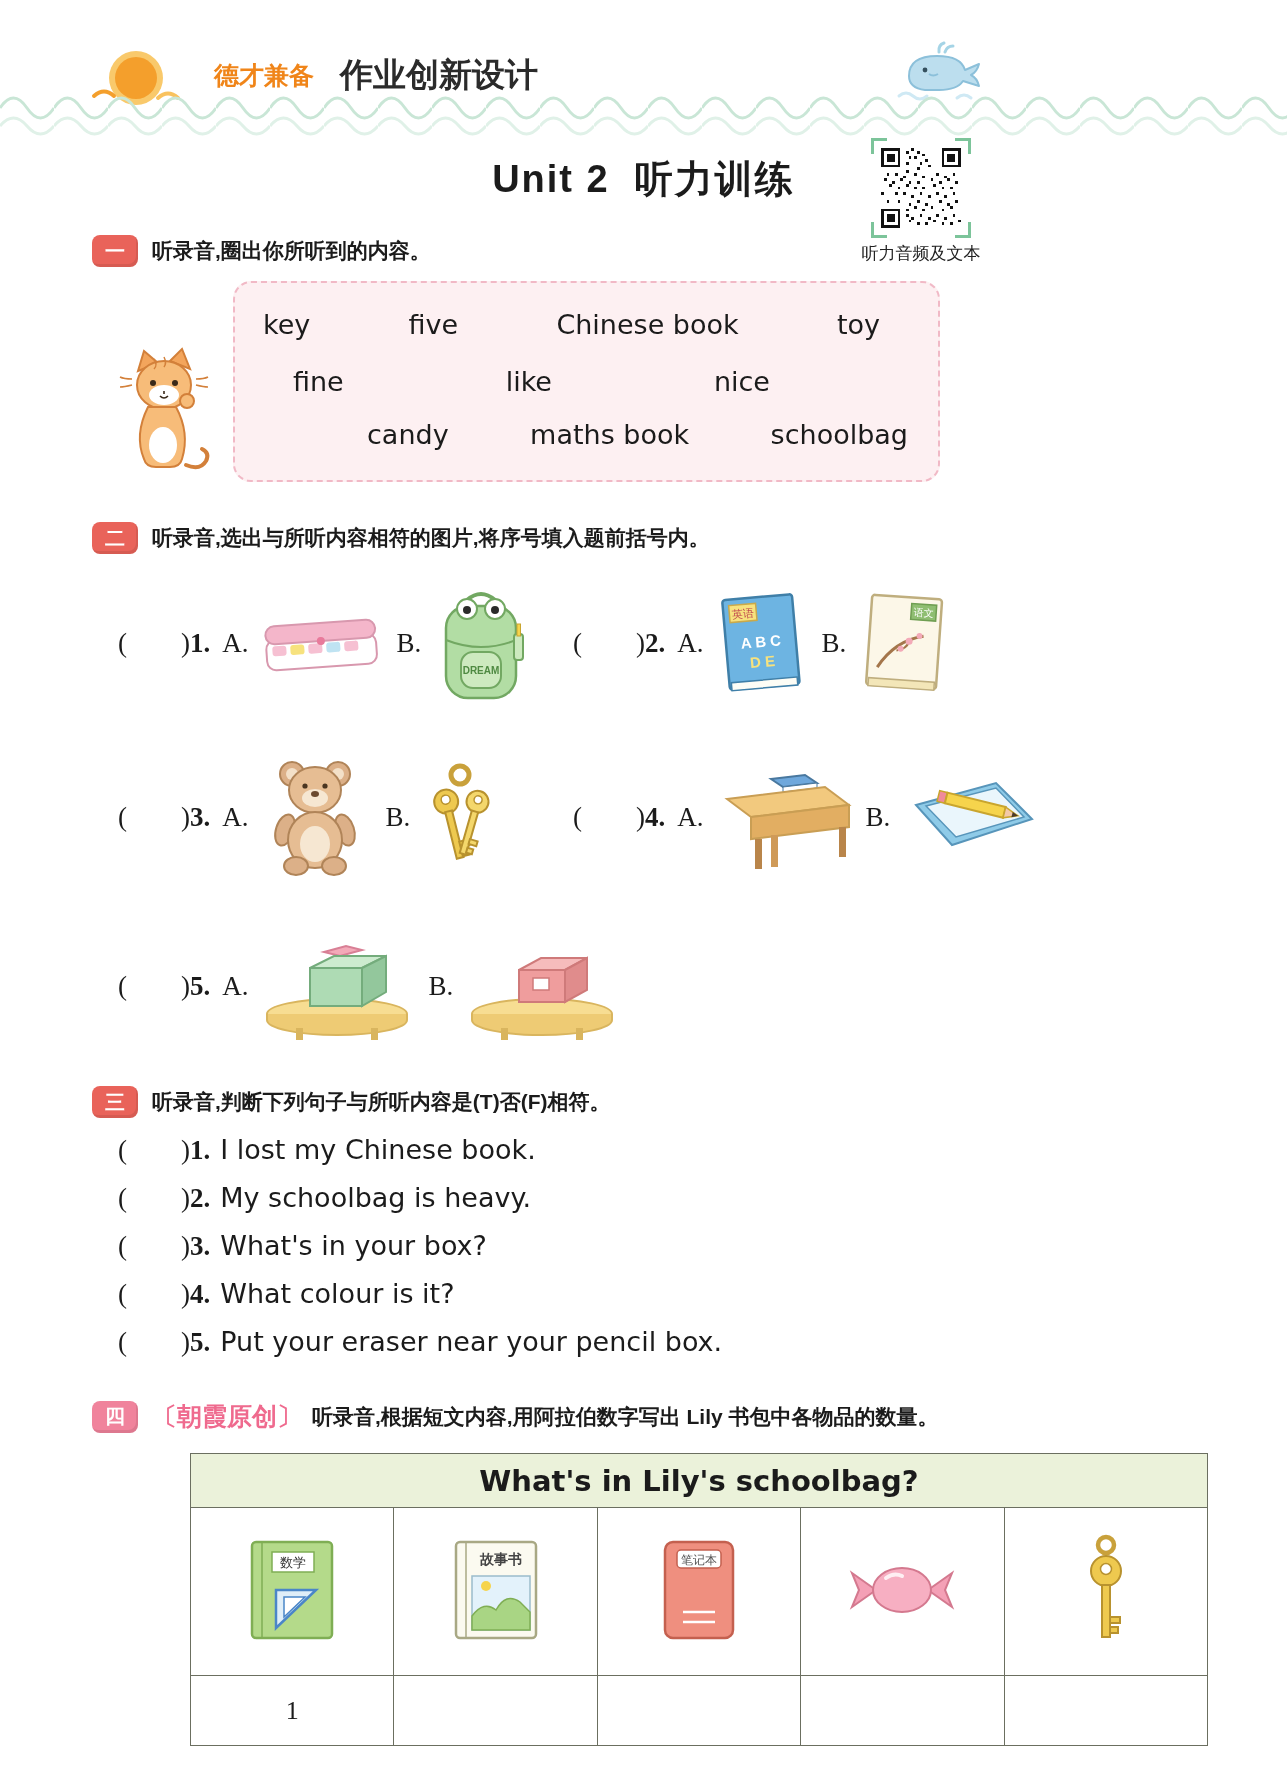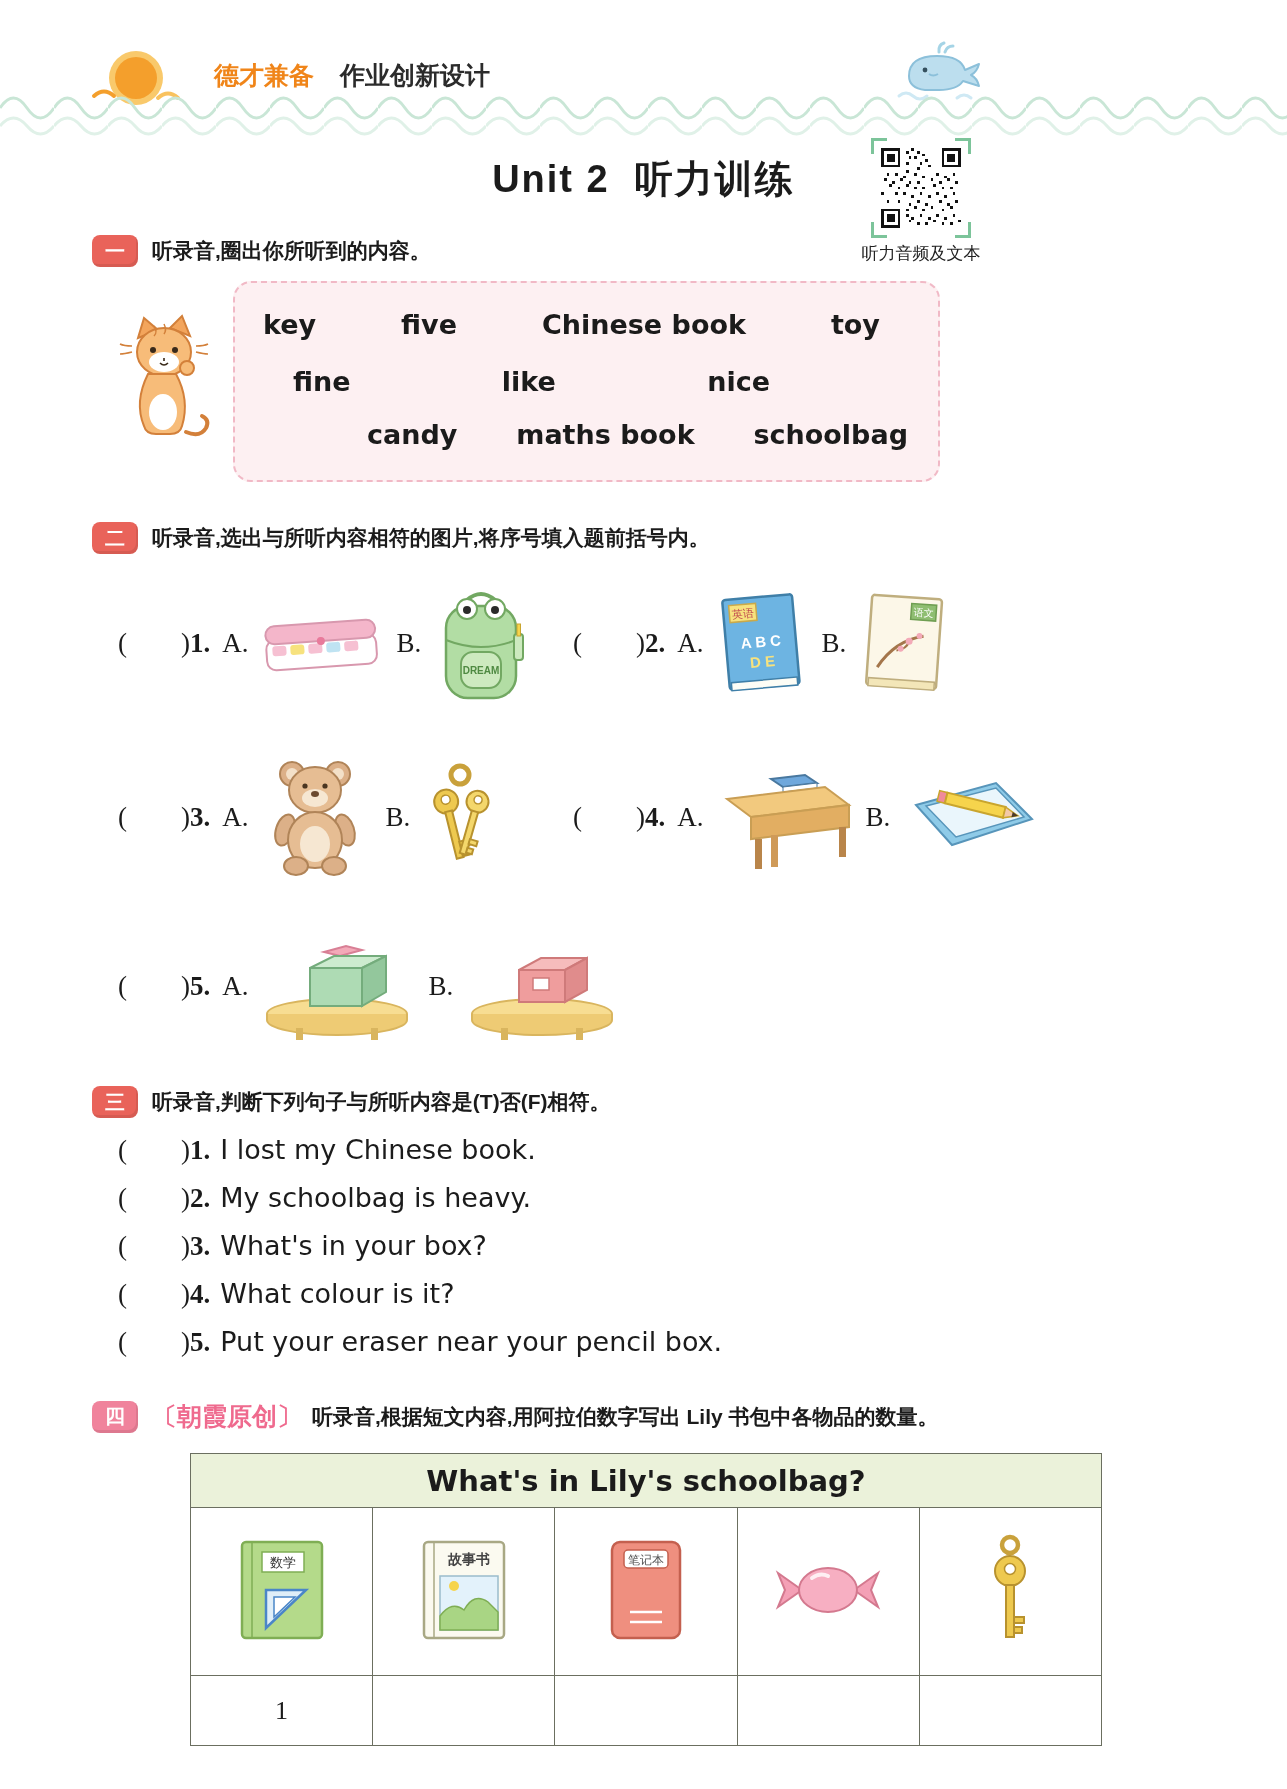--- a/index.html
+++ b/index.html
@@ -5,21 +5,21 @@
   * { margin:0; padding:0; box-sizing:border-box; }
   html,body { background:#fff; }
   body {
     width:1287px; height:1789px; position:relative; overflow:hidden;
     font-family:"Liberation Sans","DejaVu Sans",sans-serif; color:#1b1b1b;
   }
   
   .hdr { position:relative; height:138px; }
   .brand-row { display:flex; align-items:center; gap:30px; padding:44px 0 0 88px; }
   .brand-orange { color:#f08519; font-weight:bold; font-size:25px; }
-  .brand-dark { color:#2b2b2b; font-weight:bold; font-size:25px; margin-left:-4px; }
+  .brand-dark { color:#2b2b2b; font-weight:bold; font-size:33px; margin-left:-4px; }
   .whale-wrap { position:absolute; right:296px; top:40px; }
   .waves { position:absolute; left:0; bottom:0; width:100%; height:44px; }
   
   .titlebar { text-align:center; margin-top:16px; }
   .titlebar h1 { font-size:38px; font-weight:bold; letter-spacing:2px; white-space:pre; display:inline-block; }
   .qr-area { position:absolute; top:142px; right:288px; width:156px; text-align:center; }
   .qr-box { position:relative; width:92px; height:92px; margin:0 auto; padding:6px; background:#fff; }
   .qr-corner { position:absolute; width:16px; height:16px; border:0 solid #7cc49a; }
   .qr-corner.tl { left:-4px; top:-4px; border-left-width:3px; border-top-width:3px; }
   .qr-corner.tr { right:-4px; top:-4px; border-right-width:3px; border-top-width:3px; }
@@ -30,42 +30,42 @@
   .sec-head { display:flex; align-items:center; gap:14px; padding-left:92px; margin-top:30px; }
   .marker {
     width:46px; height:32px; border-radius:8px; background:#e9635a; color:#fff;
     font-size:20px; font-weight:bold; display:inline-flex; align-items:center;
     justify-content:center; flex:0 0 auto; box-shadow:inset -2px -3px 0 rgba(0,0,0,.08);
   }
   .marker.pink { background:#f0839c; }
   .instr { font-size:21px; font-weight:600; }
   .tag { font-size:25px; font-weight:600; color:#ef6a8e; }
   
-  .s1-wrap { display:flex; align-items:center; margin:14px 0 0 118px;font-weight:bold; }
+  .s1-wrap { display:flex; align-items:flex-end; margin:14px 0 0 118px; }
   .word-box {
     margin-left:20px; width:707px; background:#fdf0f2;
     border:2.5px dashed #f1b9c6; border-radius:18px; padding:26px 30px 30px 28px;
   }
   .word-row { display:flex; justify-content:space-between; font-size:27px; font-family:"DejaVu Sans",sans-serif; }
   .word-row.r1 { padding-right:28px; }
   .word-row.r2 { margin-top:26px; padding:0 138px 0 30px; }
   .word-row.r3 { margin-top:22px; padding-left:104px;gap:12px; }
   
   .qgrid { display:grid; grid-template-columns:455px auto; padding-left:118px; margin-top:28px; row-gap:52px; align-items:center; }
   .q { display:flex; align-items:center; }
   .bracket { font-family:"Liberation Serif",serif; font-size:27px; white-space:pre; }
   .qnum { font-family:"Liberation Serif",serif; font-size:27px; font-weight:bold; }
   .opt { font-family:"Liberation Serif",serif; font-size:27px; margin:0 10px 0 12px; }
   .icon { display:inline-flex; align-items:center; justify-content:center; }
   
   .s3-items { padding-left:118px; margin-top:10px; }
   .s3-item { display:flex; align-items:baseline; margin-top:16px; }
   .s3-text { font-size:27px; font-family:"DejaVu Sans",sans-serif; margin-left:10px; }
   
-  .tbl { border-collapse:collapse; table-layout:fixed; width:912px; margin:20px 0 0 190px; }
+  .tbl { border-collapse:collapse; table-layout:fixed; width:1018px; margin:20px 0 0 190px; }
   .tbl th, .tbl td { border:1.5px solid #6b6f60; }
   .tbl th { background:#ebf2da; height:54px; font-size:29px; font-weight:bold; font-family:"DejaVu Sans",sans-serif; }
   .tbl .imgs td { height:168px; text-align:center; vertical-align:middle; }
   .tbl .ans td { height:70px; text-align:center; font-size:26px; font-family:"Liberation Serif",serif; }
   svg text { font-family:"Liberation Sans","DejaVu Sans",sans-serif; }
 </style>
 </head>
 <body>
 
 <div class="hdr">

